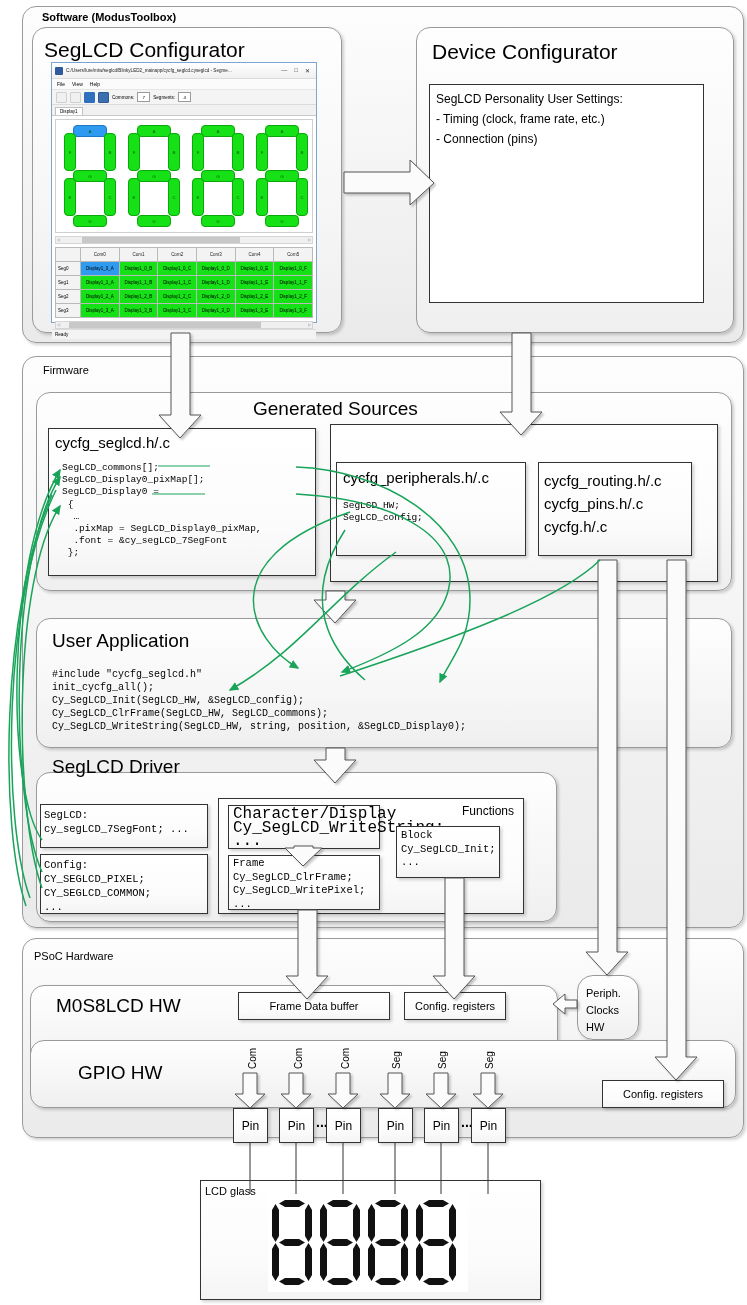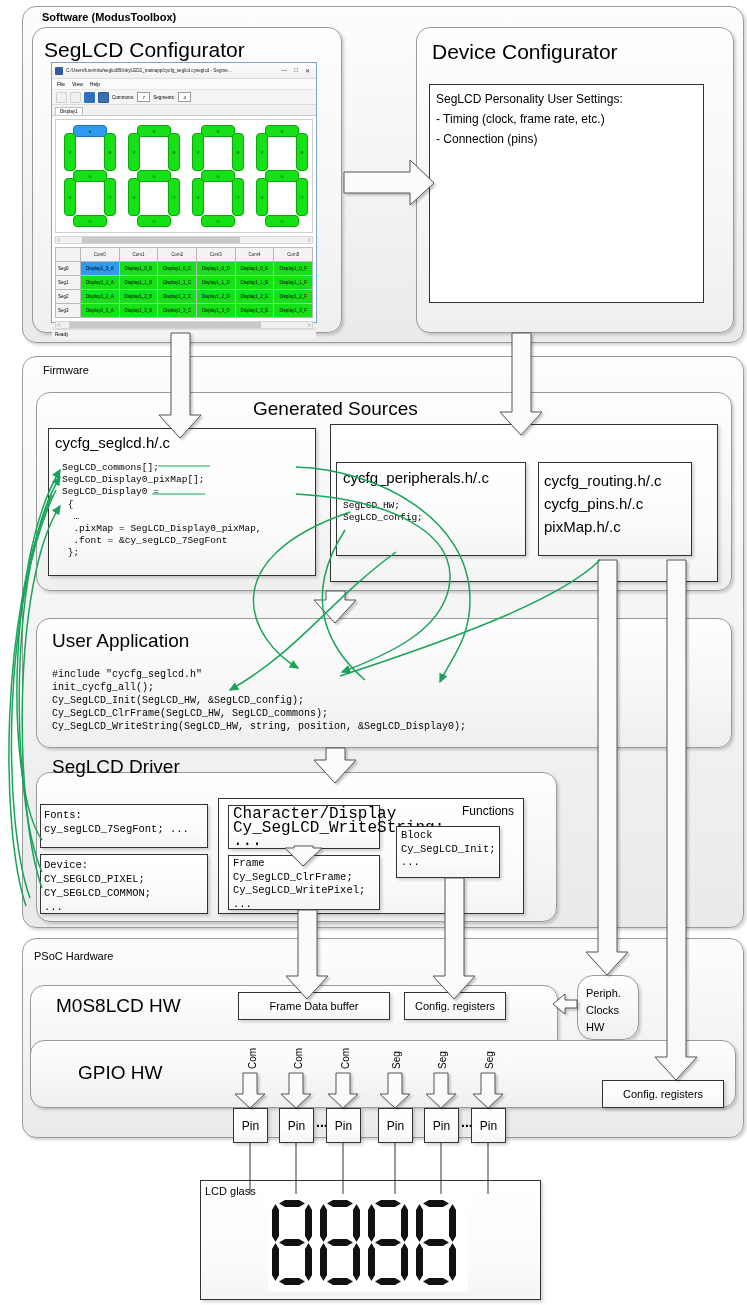--- a/index.html
+++ b/index.html
@@ -301,39 +301,39 @@
 
   <div class="rect shade" style="left:330px;top:424px;width:388px;height:158px;"></div>
   <div class="rect shade" style="left:336px;top:462px;width:190px;height:94px;"></div>
   <div class="lbl ttl-md" style="left:343px;top:469px;">cycfg_peripherals.h/.c</div>
   <div class="lbl mono" style="left:343px;top:500px;">SegLCD_HW;
 SegLCD_config;</div>
 
   <div class="rect shade" style="left:538px;top:462px;width:154px;height:94px;"></div>
   <div class="lbl ttl-md" style="left:544px;top:469px;line-height:23px;white-space:pre;">cycfg_routing.h/.c
 cycfg_pins.h/.c
-pixMap.h/.c</div>
+cycfg.h/.c</div>
 
   <div class="rr inner" style="left:36px;top:618px;width:696px;height:130px;"></div>
   <div class="lbl ttl-lg" style="left:52px;top:630px;">User Application</div>
   <div class="lbl mono10" style="left:52px;top:668px;">#include "cycfg_seglcd.h"
 init_cycfg_all();
 Cy_SegLCD_Init(SegLCD_HW, &amp;SegLCD_config);
 Cy_SegLCD_ClrFrame(SegLCD_HW, SegLCD_commons);
 Cy_SegLCD_WriteString(SegLCD_HW, string, position, &amp;SegLCD_Display0);</div>
 
   <div class="rr inner" style="left:36px;top:772px;width:521px;height:150px;"></div>
   <div class="lbl ttl-lg" style="left:52px;top:756px;">SegLCD Driver</div>
 
   <div class="rect shade" style="left:40px;top:804px;width:168px;height:44px;"></div>
-  <div class="lbl" style="left:44px;top:808px;font-size:10.5px;line-height:14px;white-space:pre;font-family:'Liberation Mono',monospace;">Fonts:
+  <div class="lbl" style="left:44px;top:808px;font-size:10.5px;line-height:14px;white-space:pre;font-family:'Liberation Mono',monospace;">SegLCD:
 cy_segLCD_7SegFont; ...</div>
 
   <div class="rect shade" style="left:40px;top:854px;width:168px;height:60px;"></div>
-  <div class="lbl" style="left:44px;top:858px;font-size:10.5px;line-height:14px;white-space:pre;font-family:'Liberation Mono',monospace;">Device:
+  <div class="lbl" style="left:44px;top:858px;font-size:10.5px;line-height:14px;white-space:pre;font-family:'Liberation Mono',monospace;">Config:
 CY_SEGLCD_PIXEL;
 CY_SEGLCD_COMMON;
 ...</div>
 
   <div class="rect shade" style="left:218px;top:798px;width:306px;height:116px;"></div>
   <div class="lbl txt12" style="left:462px;top:804px;">Functions</div>
 
   <div class="rect shade" style="left:228px;top:805px;width:152px;height:44px;"></div>
   <div class="lbl" style="left:233px;top:808px;font-size:16px;line-height:13.5px;white-space:pre;font-family:Liberation Mono, monospace;">Character/Display
 Cy_SegLCD_WriteString;

